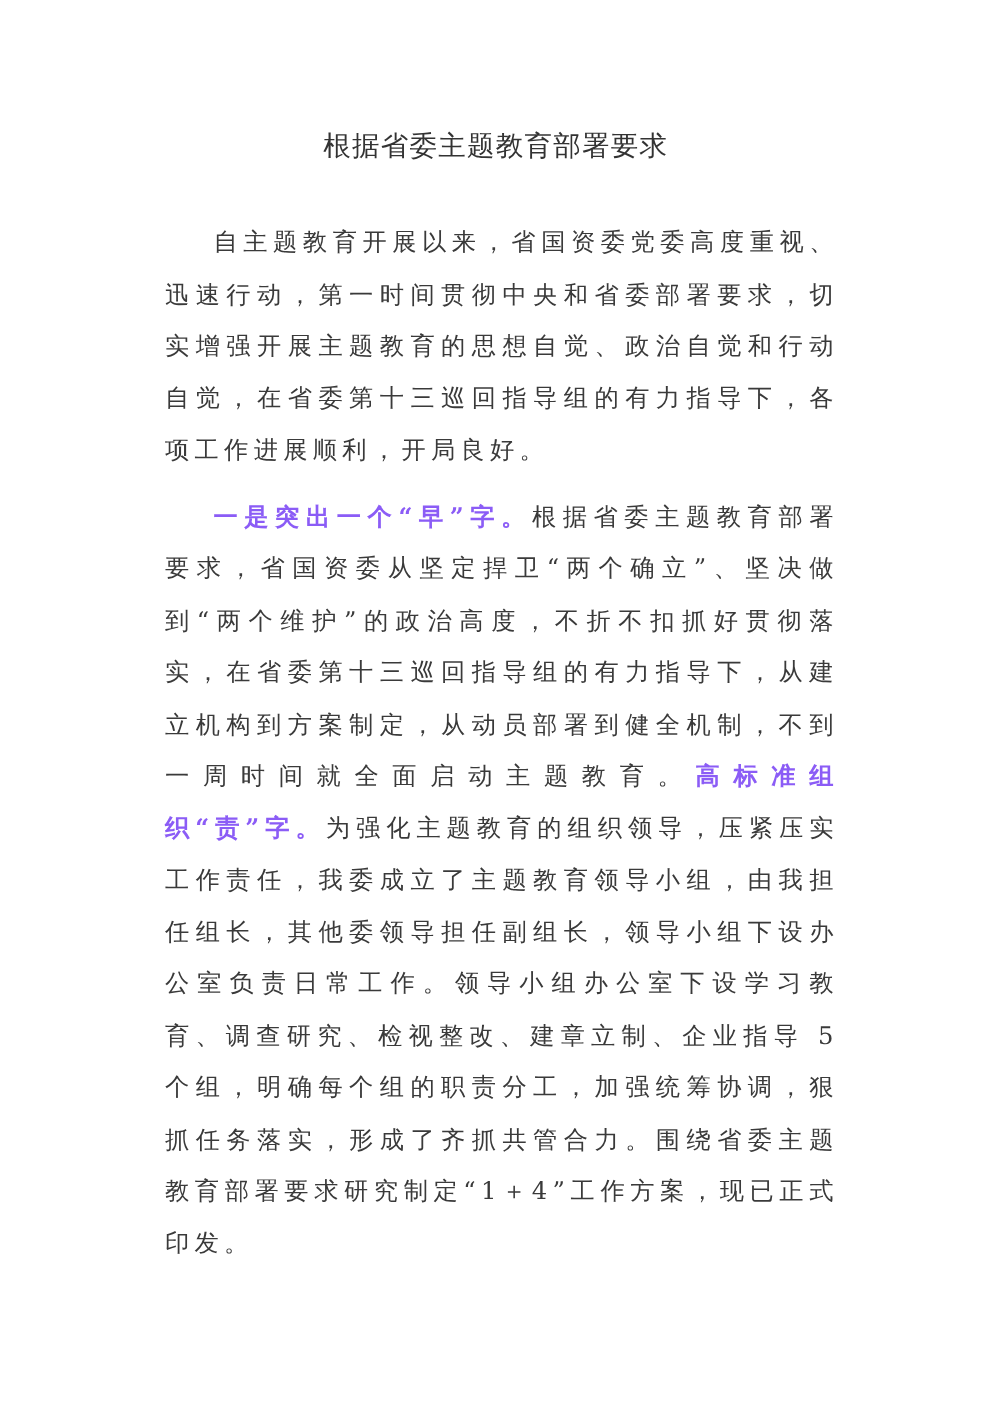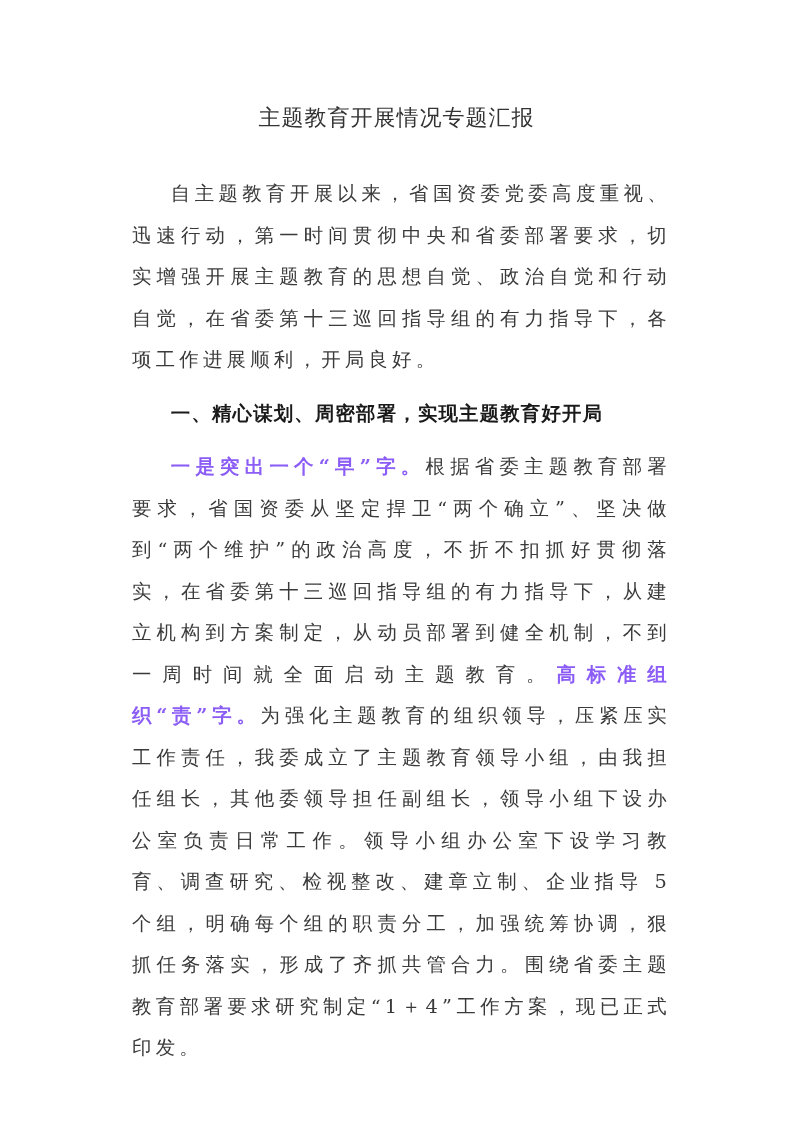--- a/index.html
+++ b/index.html
@@ -24,20 +24,19 @@
     .heading {
       font-family: "DejaVu Sans", "Liberation Sans", sans-serif;
       font-weight: bold; color: #1a1a1a; letter-spacing: 1.2px;
     }
     .b { font-weight: bold; color: #8b5cf6; }
   </style>
 </head>
 <body>
 
 <div class="page">
-  <div class="title">主题教育开展情况专题汇报</div>
+  <div class="title">根据省委主题教育部署要求</div>
 
   <div class="body-text">
     <p>自主题教育开展以来，省国资委党委高度重视、迅速行动，第一时间贯彻中央和省委部署要求，切实增强开展主题教育的思想自觉、政治自觉和行动自觉，在省委第十三巡回指导组的有力指导下，各项工作进展顺利，开局良好。</p>
-    <p class="heading">一、精心谋划、周密部署，实现主题教育好开局</p>
     <p><span class="b">一是突出一个“早”字。</span><span>根据省委主题教育部署要求，省国资委从坚定捍卫“两个确立”、坚决做到“两个维护”的政治高度，不折不扣抓好贯彻落实，在省委第十三巡回指导组的有力指导下，从建立机构到方案制定，从动员部署到健全机制，不到一周时间就全面启动主题教育。</span><span class="b">高标准组织“责”字。</span><span>为强化主题教育的组织领导，压紧压实工作责任，我委成立了主题教育领导小组，由我担任组长，其他委领导担任副组长，领导小组下设办公室负责日常工作。领导小组办公室下设学习教育、调查研究、检视整改、建章立制、企业指导 5 个组，明确每个组的职责分工，加强统筹协调，狠抓任务落实，形成了齐抓共管合力。围绕省委主题教育部署要求研究制定“1＋4”工作方案，现已正式印发。</span></p>
   </div>
 </div>
 
 </body></html>

